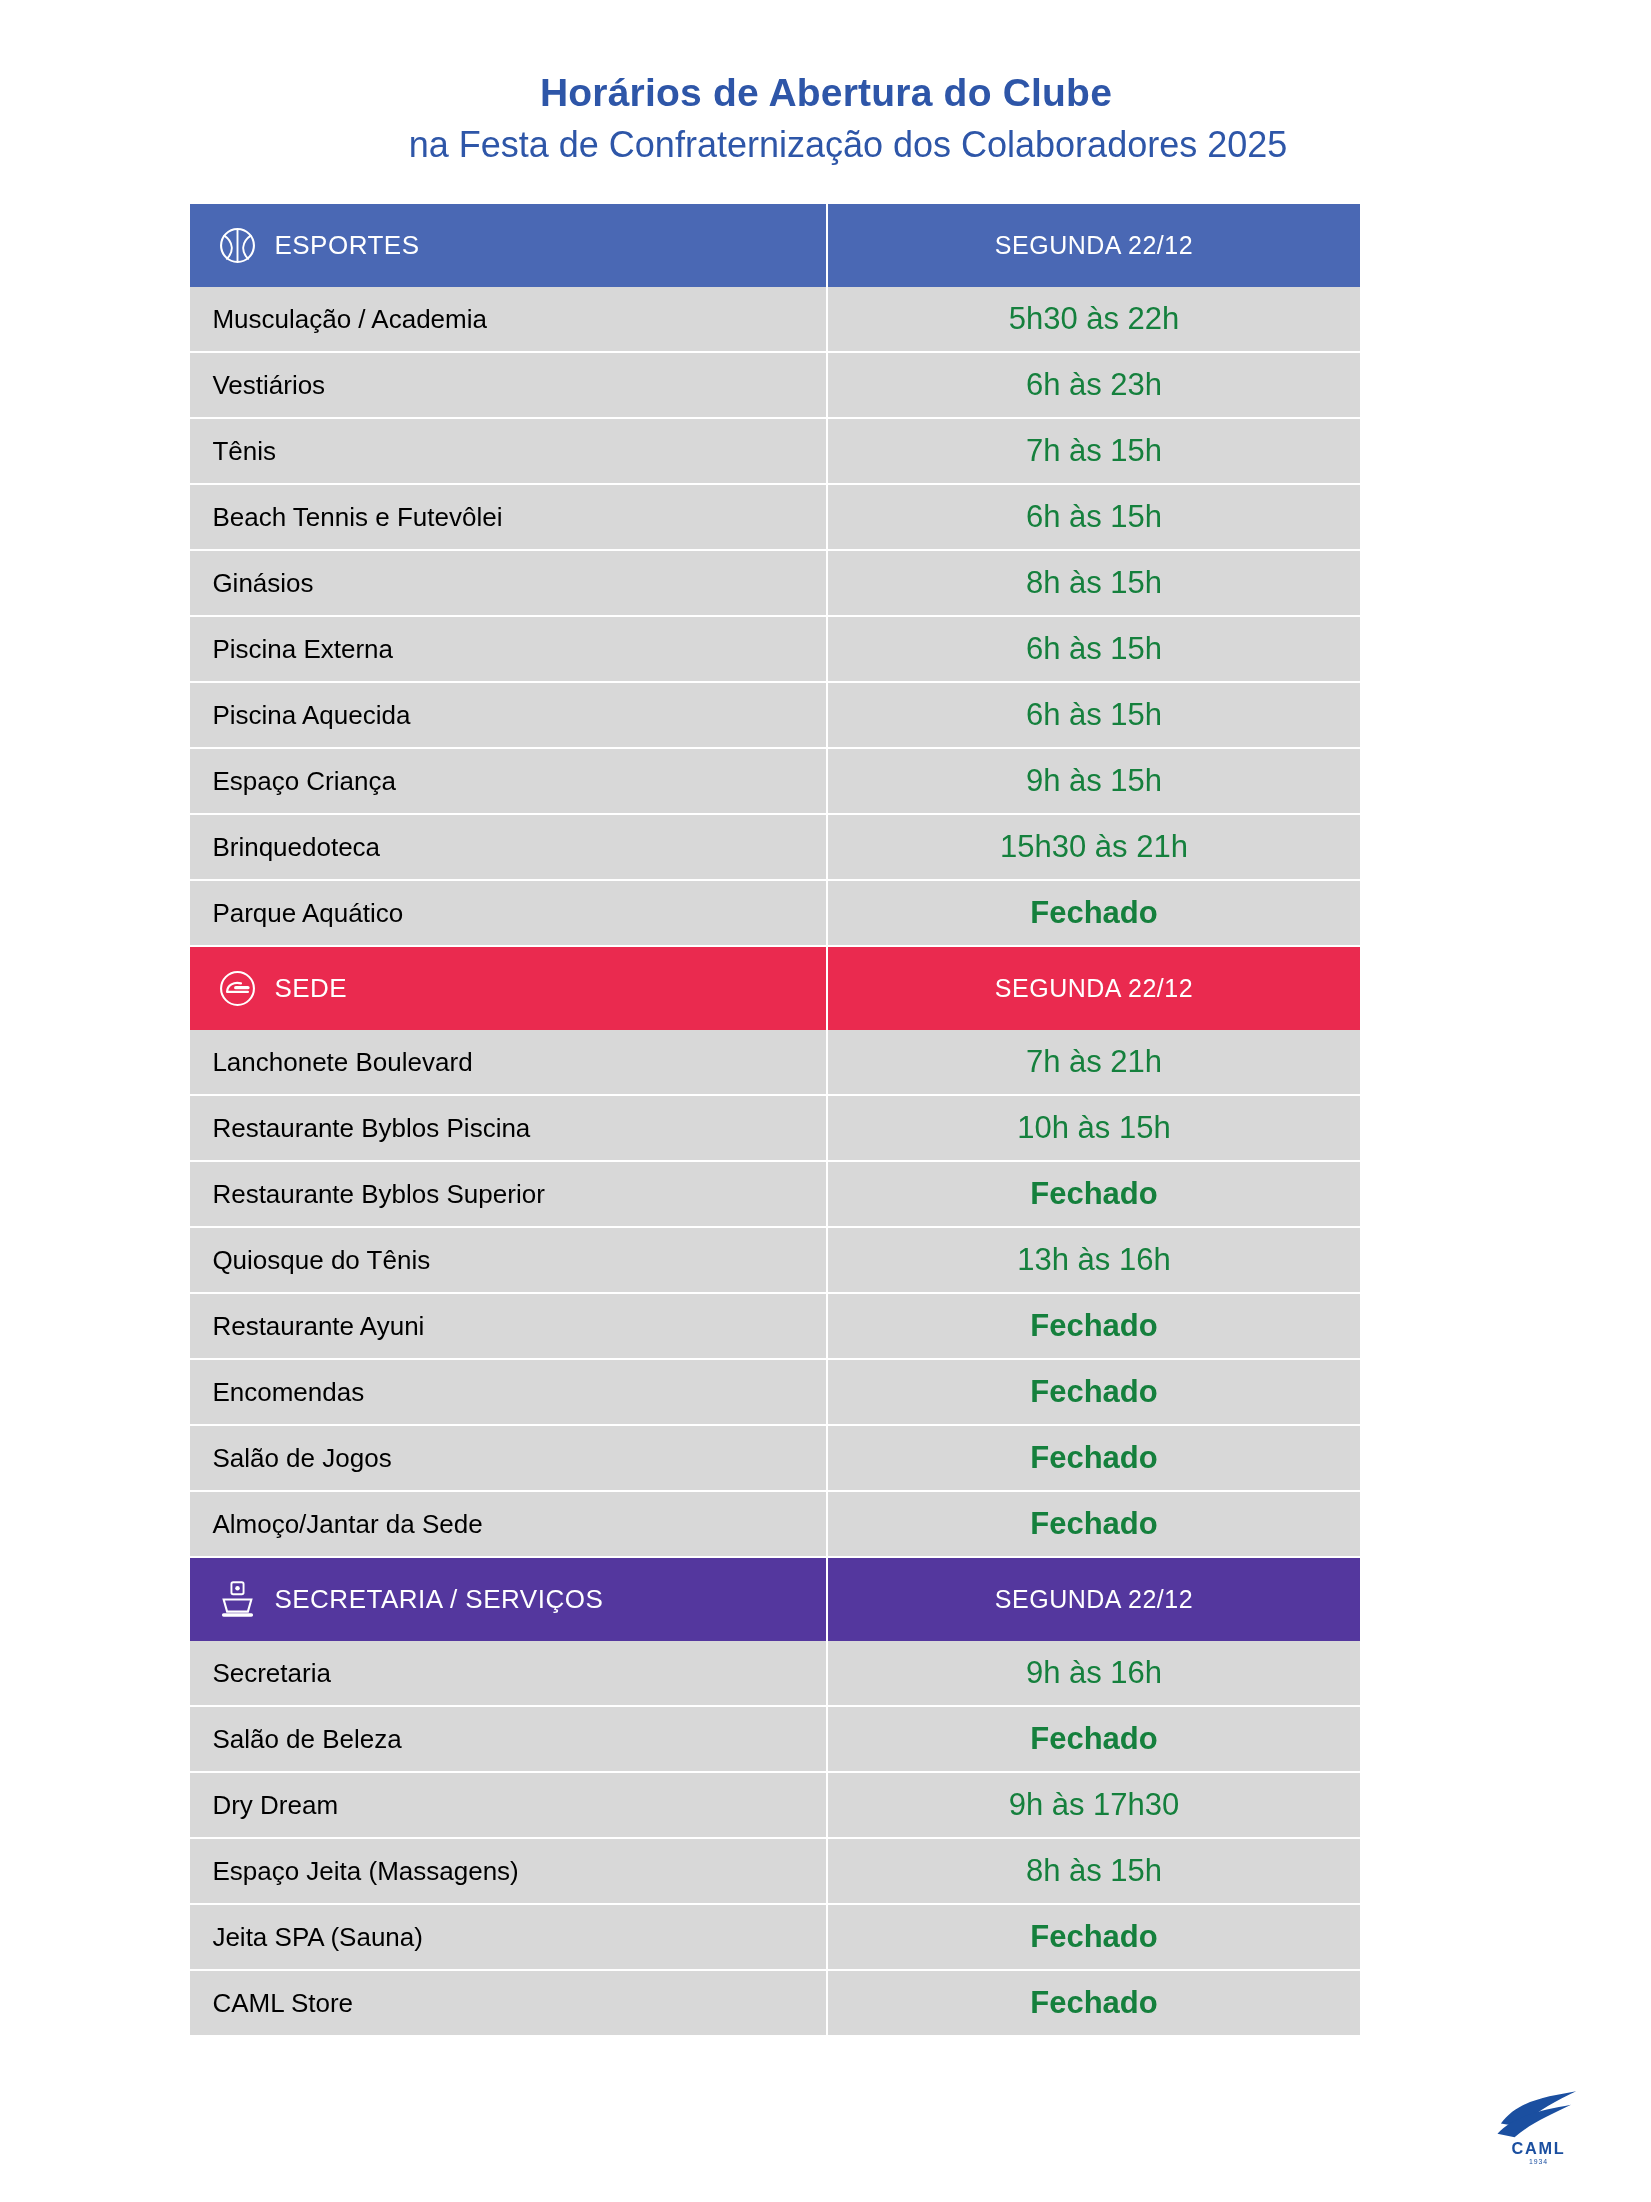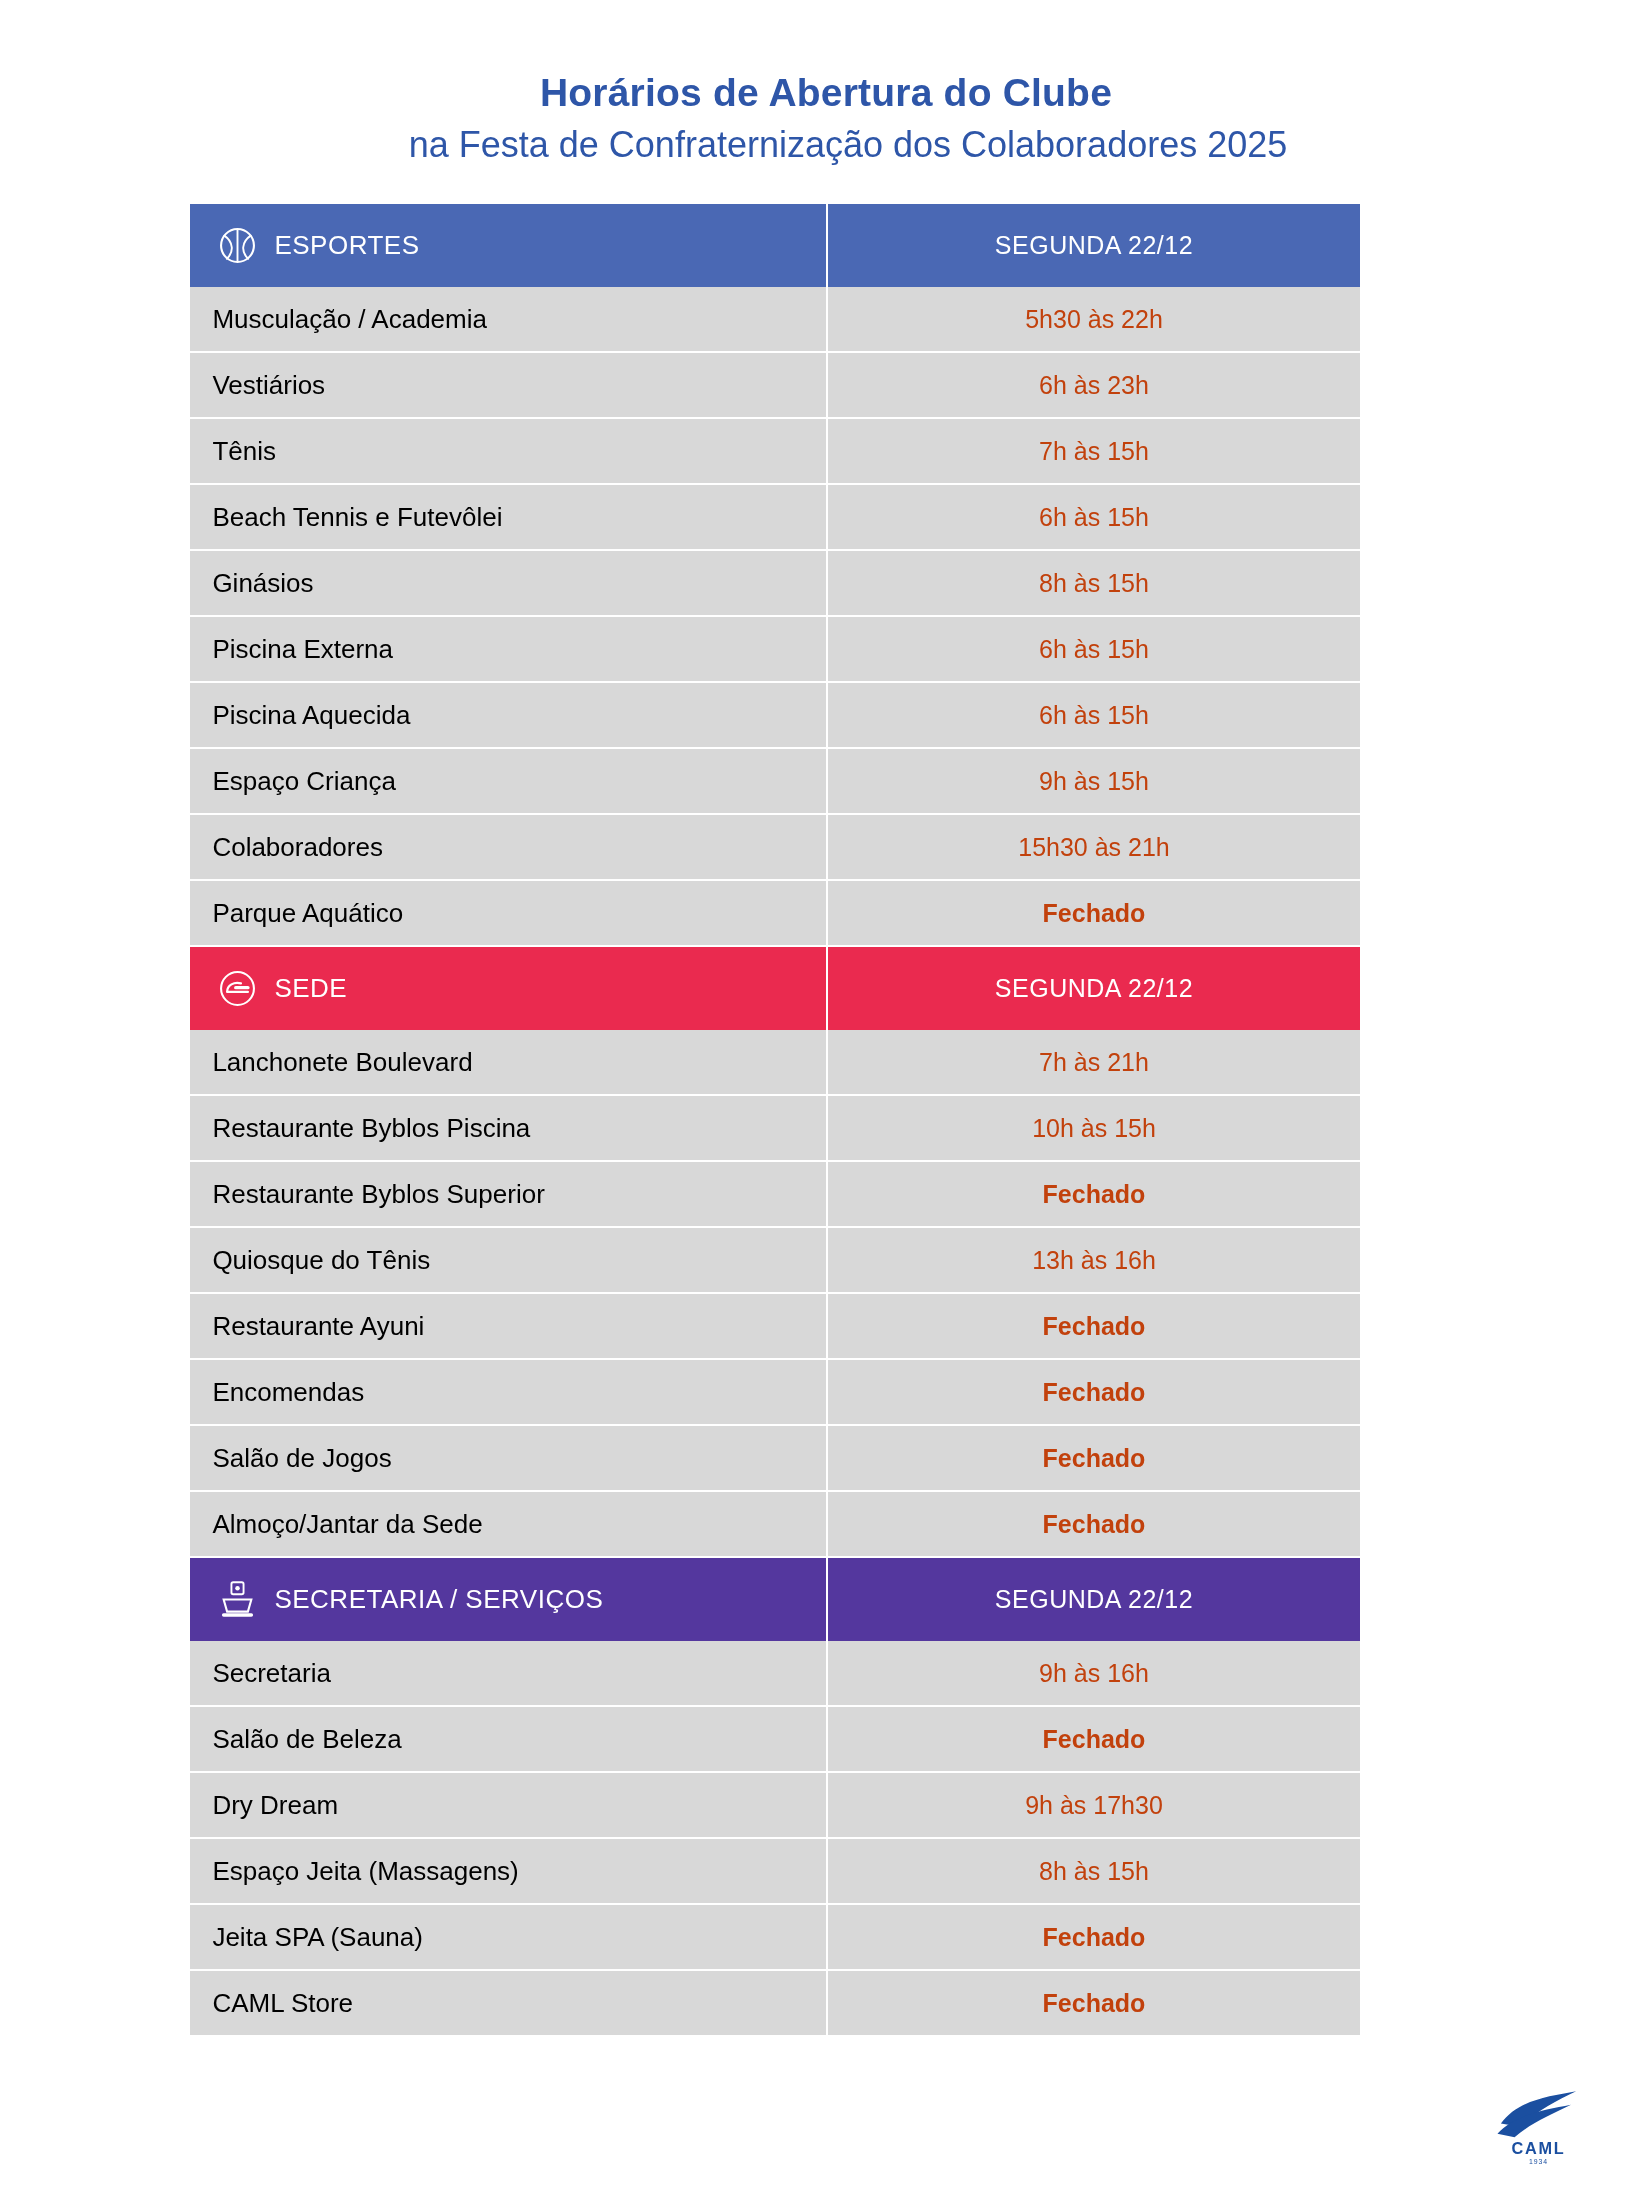--- a/index.html
+++ b/index.html
@@ -118,22 +118,22 @@
   .data-row .cell-right {
     background: #d8d8d8;
   }
   .data-row .cell-left {
     border-right: 2.6px solid #ffffff;
     font-size: 26px;
     color: #000000;
     text-align: center;
   }
   .data-row .cell-right {
-    font-size: 25px;
-    color: #c2410c;
+    font-size: 31px;
+    color: #15803d;
   }
   .closed {
     color: #e8202a;
     font-weight: bold;
   }
 
   .logo {
     position: absolute;
     right: 67px;
     bottom: 38px;
@@ -206,21 +206,21 @@
       </div>
       <div class="row data-row">
         <div class="cell-left">Piscina Aquecida</div>
         <div class="cell-right">6h às 15h</div>
       </div>
       <div class="row data-row">
         <div class="cell-left">Espaço Criança</div>
         <div class="cell-right">9h às 15h</div>
       </div>
       <div class="row data-row">
-        <div class="cell-left">Colaboradores</div>
+        <div class="cell-left">Brinquedoteca</div>
         <div class="cell-right">15h30 às 21h</div>
       </div>
       <div class="row data-row">
         <div class="cell-left">Parque Aquático</div>
         <div class="cell-right closed">Fechado</div>
       </div>
       <div class="row section-row sec-sede">
         <div class="cell-left">
           <span class="sec-icon">
             <svg width="45" height="45" viewBox="0 0 52 52">

